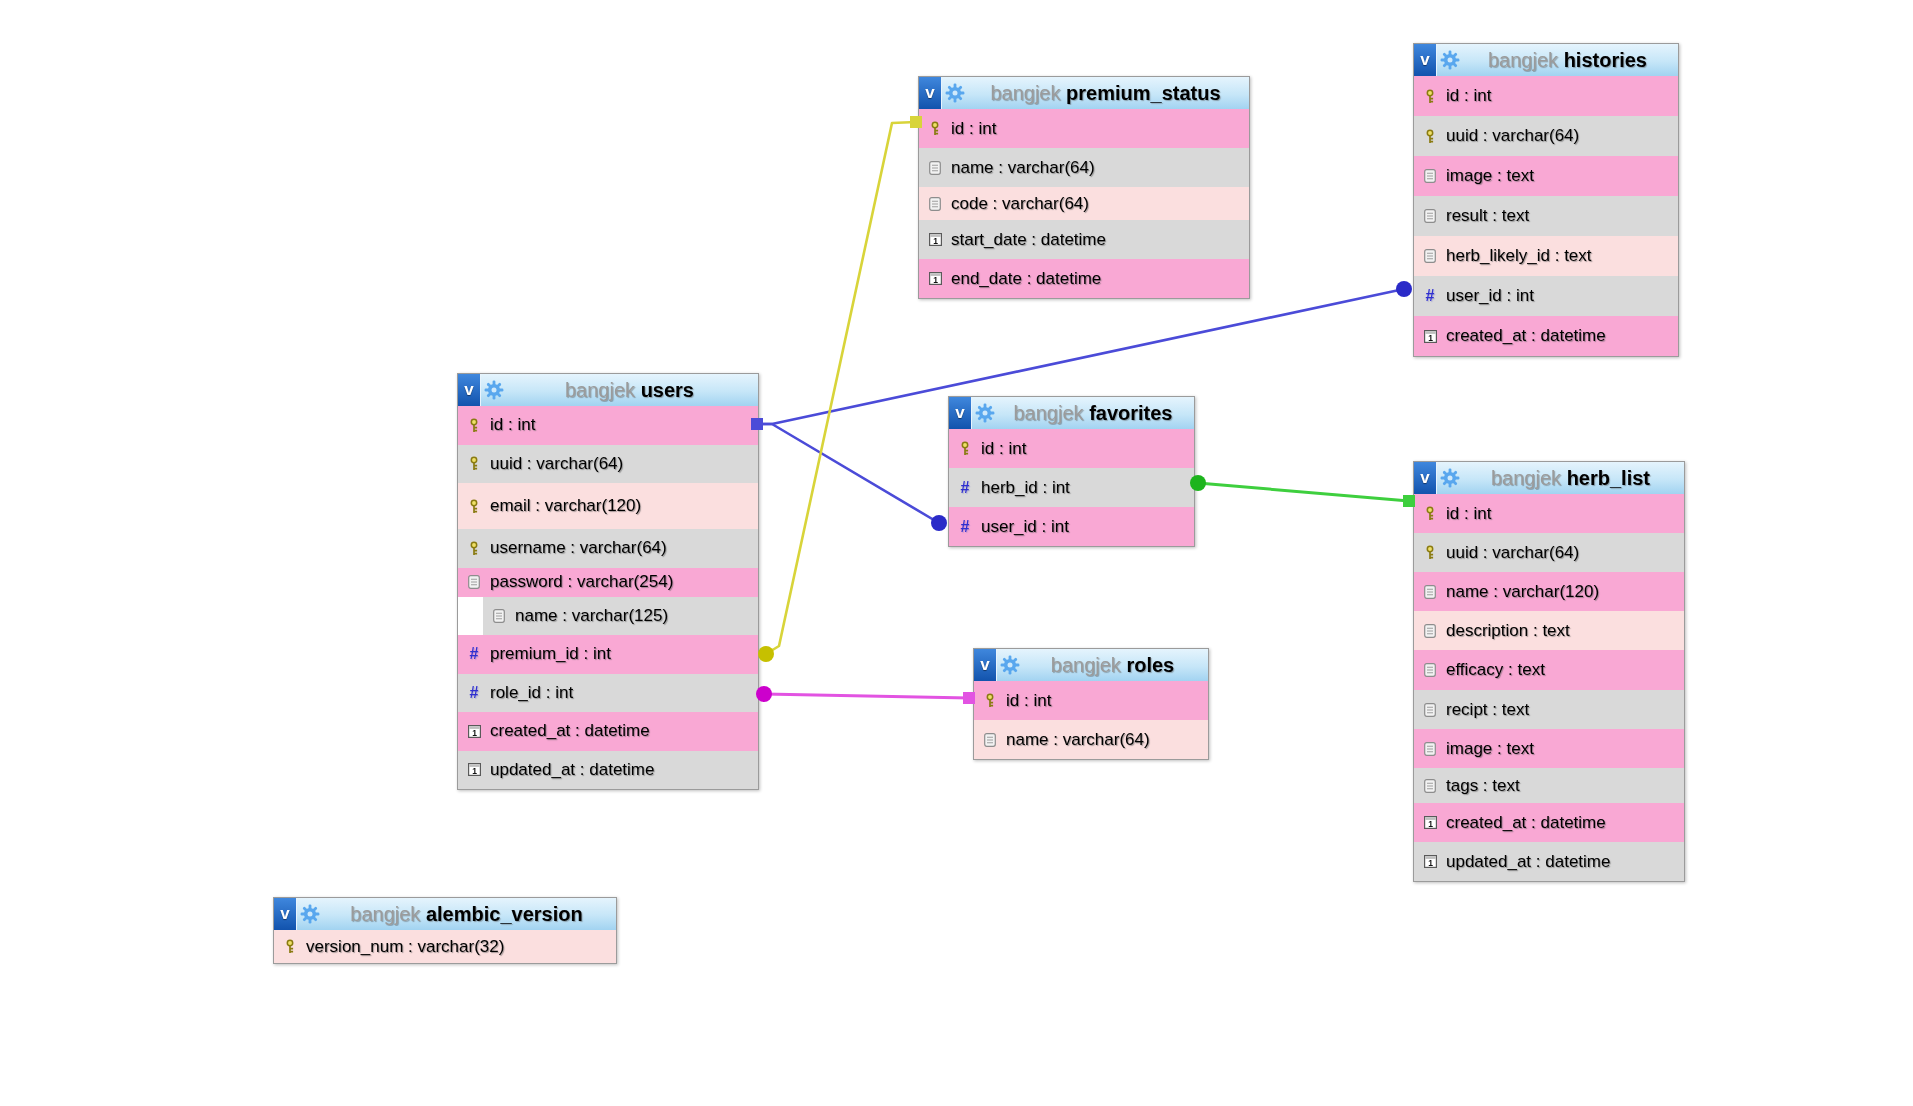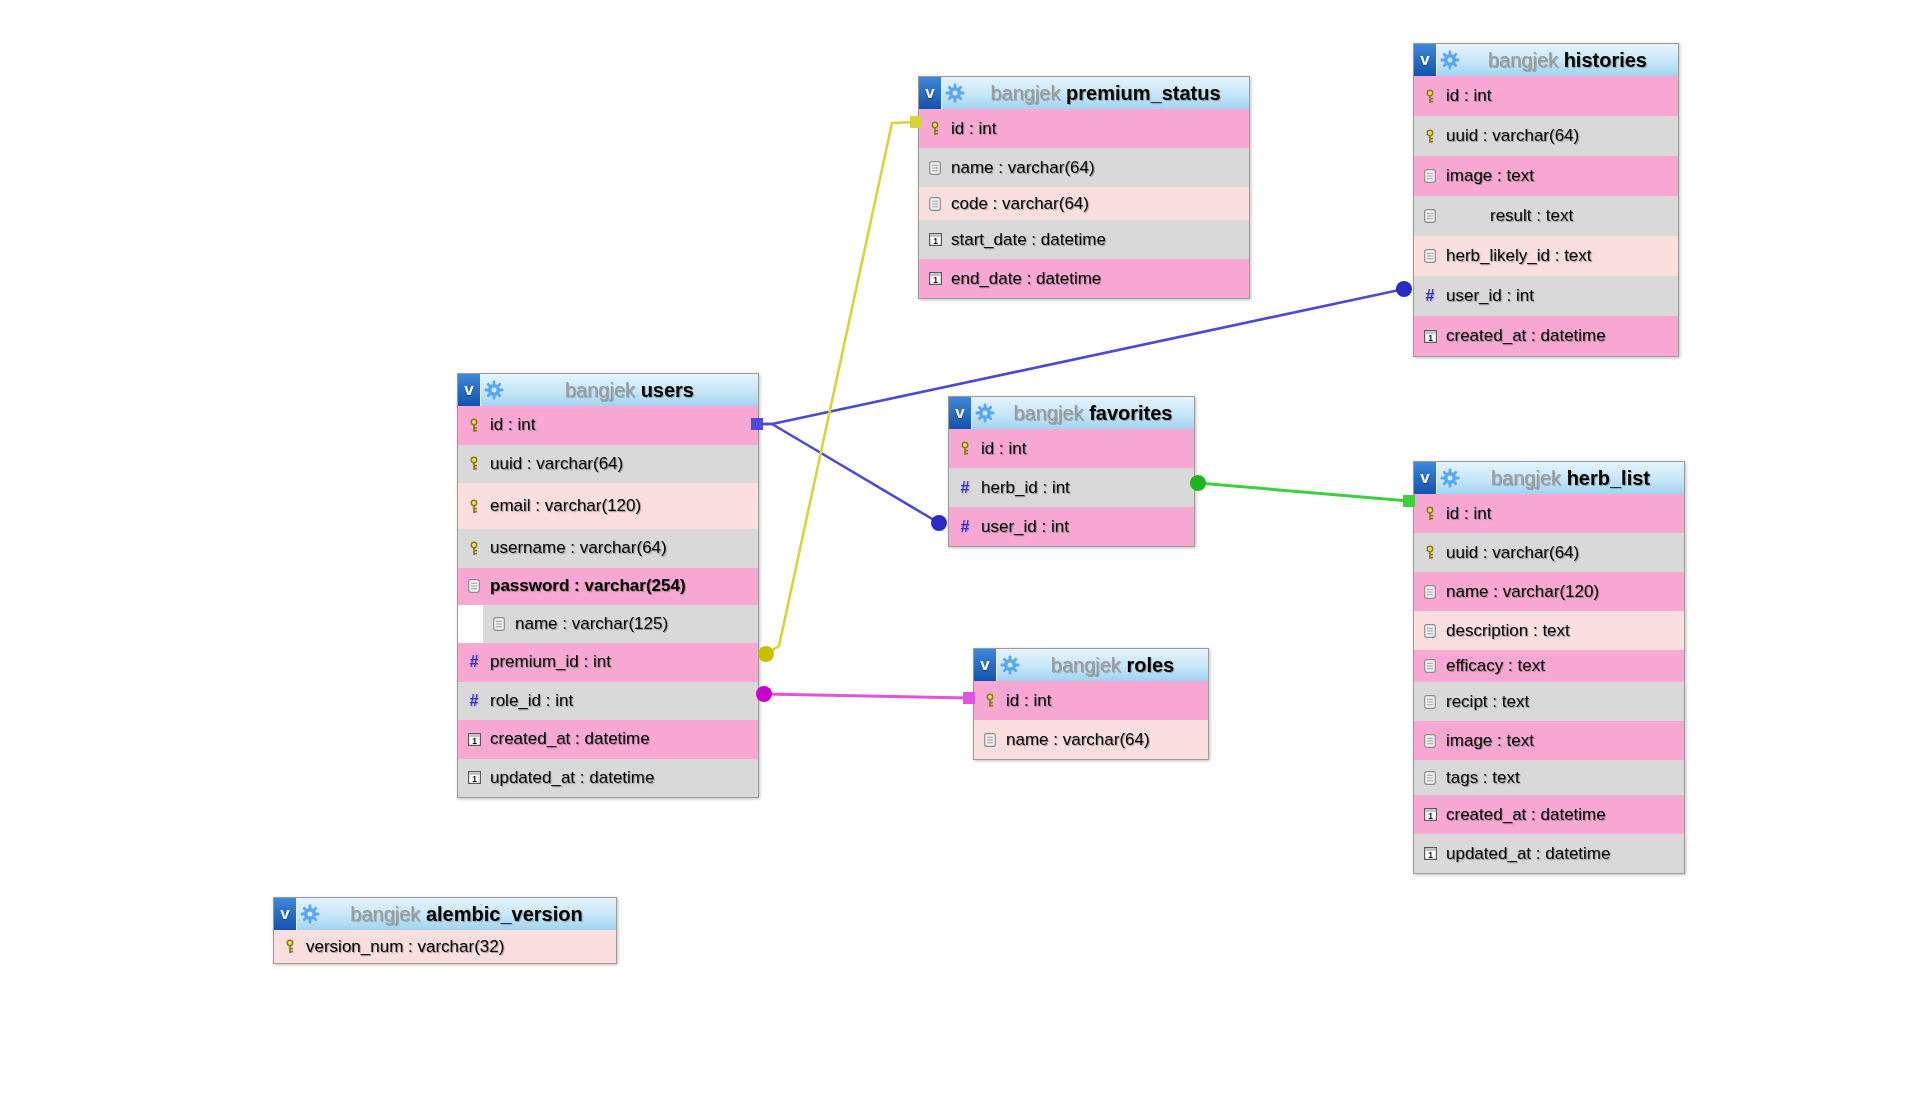--- a/index.html
+++ b/index.html
@@ -160,21 +160,21 @@
       </div>
       <div class="row white" style="height: 40px;">
         <span class="icon">
           <svg width="12" height="14" viewBox="0 0 12 14">
             <rect x="0.7" y="0.7" width="10.6" height="12.6" rx="2" fill="#f2f2f2" stroke="#8d8d8d" stroke-width="1.2"></rect>
             <path d="M3 4.2 h6 M3 7 h6 M3 9.8 h6" stroke="#9e9e9e" stroke-width="1.1"></path>
           </svg>
         </span>
         <span class="label"><span>image</span><span> : </span><span>text</span></span>
       </div>
-      <div class="row gray" style="height: 40px; gap: 44px;">
+      <div class="row gray" style="height: 40px;">
         <span class="icon">
           <svg width="12" height="14" viewBox="0 0 12 14">
             <rect x="0.7" y="0.7" width="10.6" height="12.6" rx="2" fill="#f2f2f2" stroke="#8d8d8d" stroke-width="1.2"></rect>
             <path d="M3 4.2 h6 M3 7 h6 M3 9.8 h6" stroke="#9e9e9e" stroke-width="1.1"></path>
           </svg>
         </span>
         <span class="label"><span>result</span><span> : </span><span>text</span></span>
       </div>
       <div class="row pink" style="height: 40px;">
         <span class="icon">
@@ -248,21 +248,21 @@
       </div>
       <div class="row gray" style="height: 38.5px;">
         <span class="icon">
           <svg width="14" height="15" viewBox="0 0 14 15">
             <circle cx="7" cy="4" r="2.7" fill="#efe068" stroke="#8a7b12" stroke-width="1.5"></circle>
             <path d="M7 6.5 V14 M7 9.6 h3.1 M7 12.6 h3.1" stroke="#8a7b12" stroke-width="1.7" fill="none"></path>
           </svg>
         </span>
         <span class="label"><span>username</span><span> : </span><span>varchar(64)</span></span>
       </div>
-      <div class="row white" style="height: 37px; font-weight: bold;">
+      <div class="row white" style="height: 29px;">
         <span class="icon">
           <svg width="12" height="14" viewBox="0 0 12 14">
             <rect x="0.7" y="0.7" width="10.6" height="12.6" rx="2" fill="#f2f2f2" stroke="#8d8d8d" stroke-width="1.2"></rect>
             <path d="M3 4.2 h6 M3 7 h6 M3 9.8 h6" stroke="#9e9e9e" stroke-width="1.1"></path>
           </svg>
         </span>
         <span class="label"><span>password</span><span> : </span><span>varchar(254)</span></span>
       </div>
       <div class="row gray" style="height: 38.5px; margin-left: 25px;">
         <span class="icon">
@@ -391,21 +391,21 @@
       </div>
       <div class="row pink" style="height: 39px;">
         <span class="icon">
           <svg width="12" height="14" viewBox="0 0 12 14">
             <rect x="0.7" y="0.7" width="10.6" height="12.6" rx="2" fill="#f2f2f2" stroke="#8d8d8d" stroke-width="1.2"></rect>
             <path d="M3 4.2 h6 M3 7 h6 M3 9.8 h6" stroke="#9e9e9e" stroke-width="1.1"></path>
           </svg>
         </span>
         <span class="label"><span>description</span><span> : </span><span>text</span></span>
       </div>
-      <div class="row white" style="height: 32px;">
+      <div class="row white" style="height: 40px;">
         <span class="icon">
           <svg width="12" height="14" viewBox="0 0 12 14">
             <rect x="0.7" y="0.7" width="10.6" height="12.6" rx="2" fill="#f2f2f2" stroke="#8d8d8d" stroke-width="1.2"></rect>
             <path d="M3 4.2 h6 M3 7 h6 M3 9.8 h6" stroke="#9e9e9e" stroke-width="1.1"></path>
           </svg>
         </span>
         <span class="label"><span>efficacy</span><span> : </span><span>text</span></span>
       </div>
       <div class="row gray" style="height: 39px;">
         <span class="icon">

